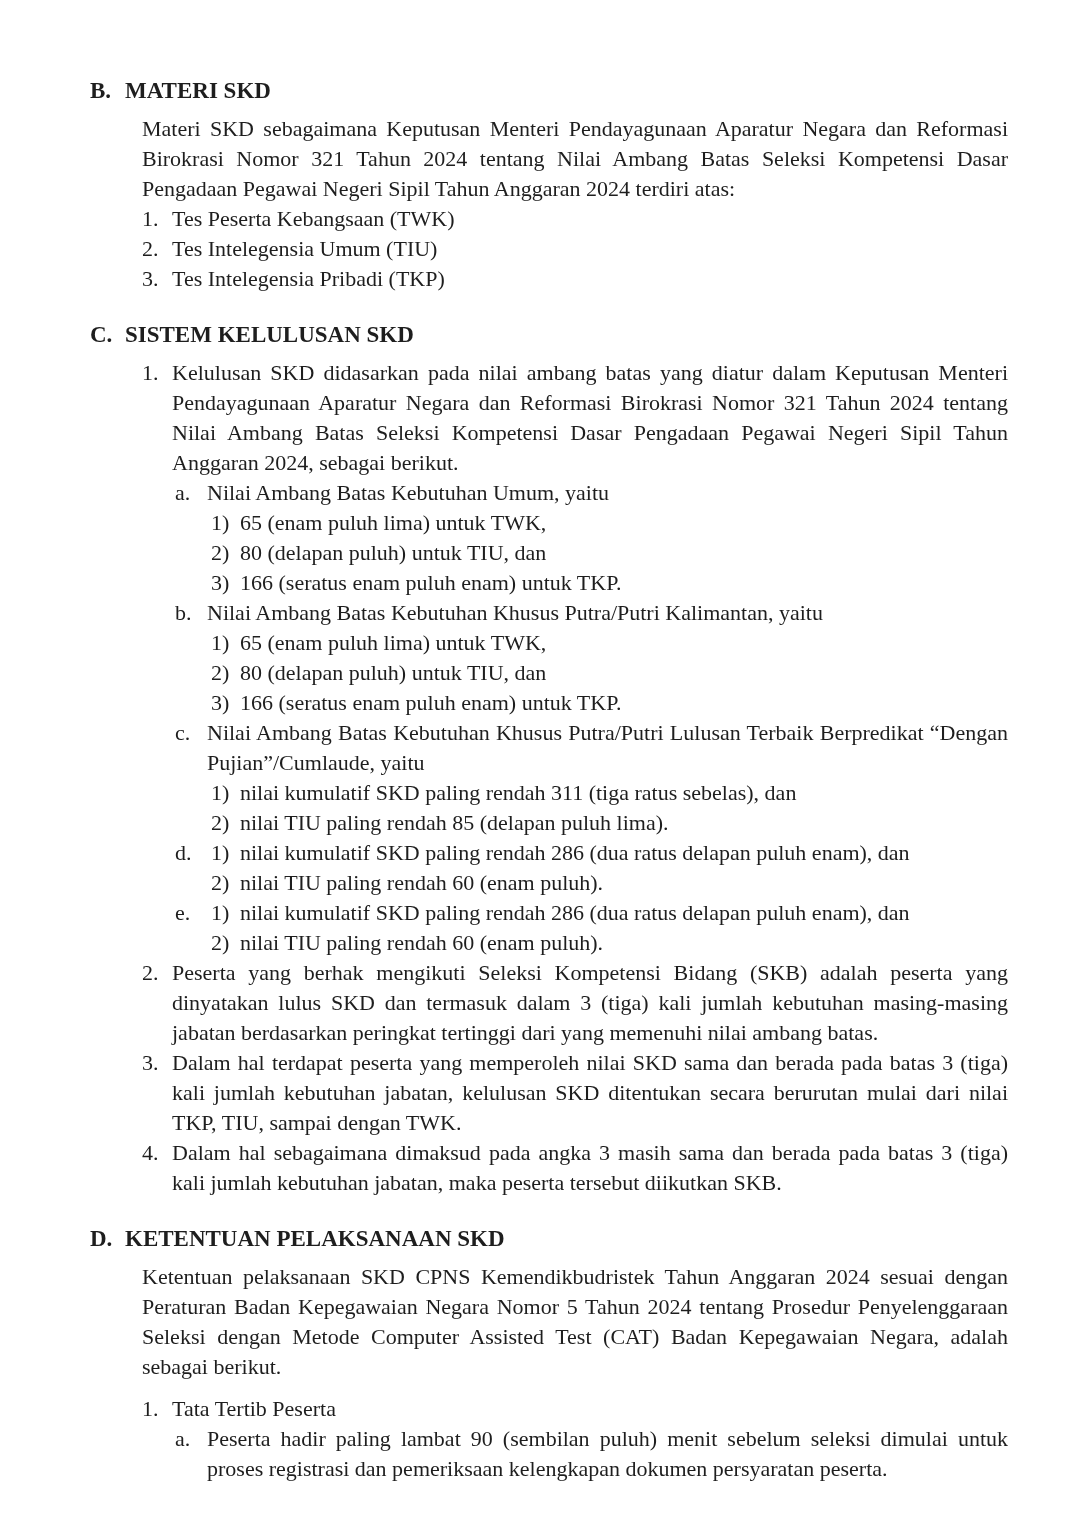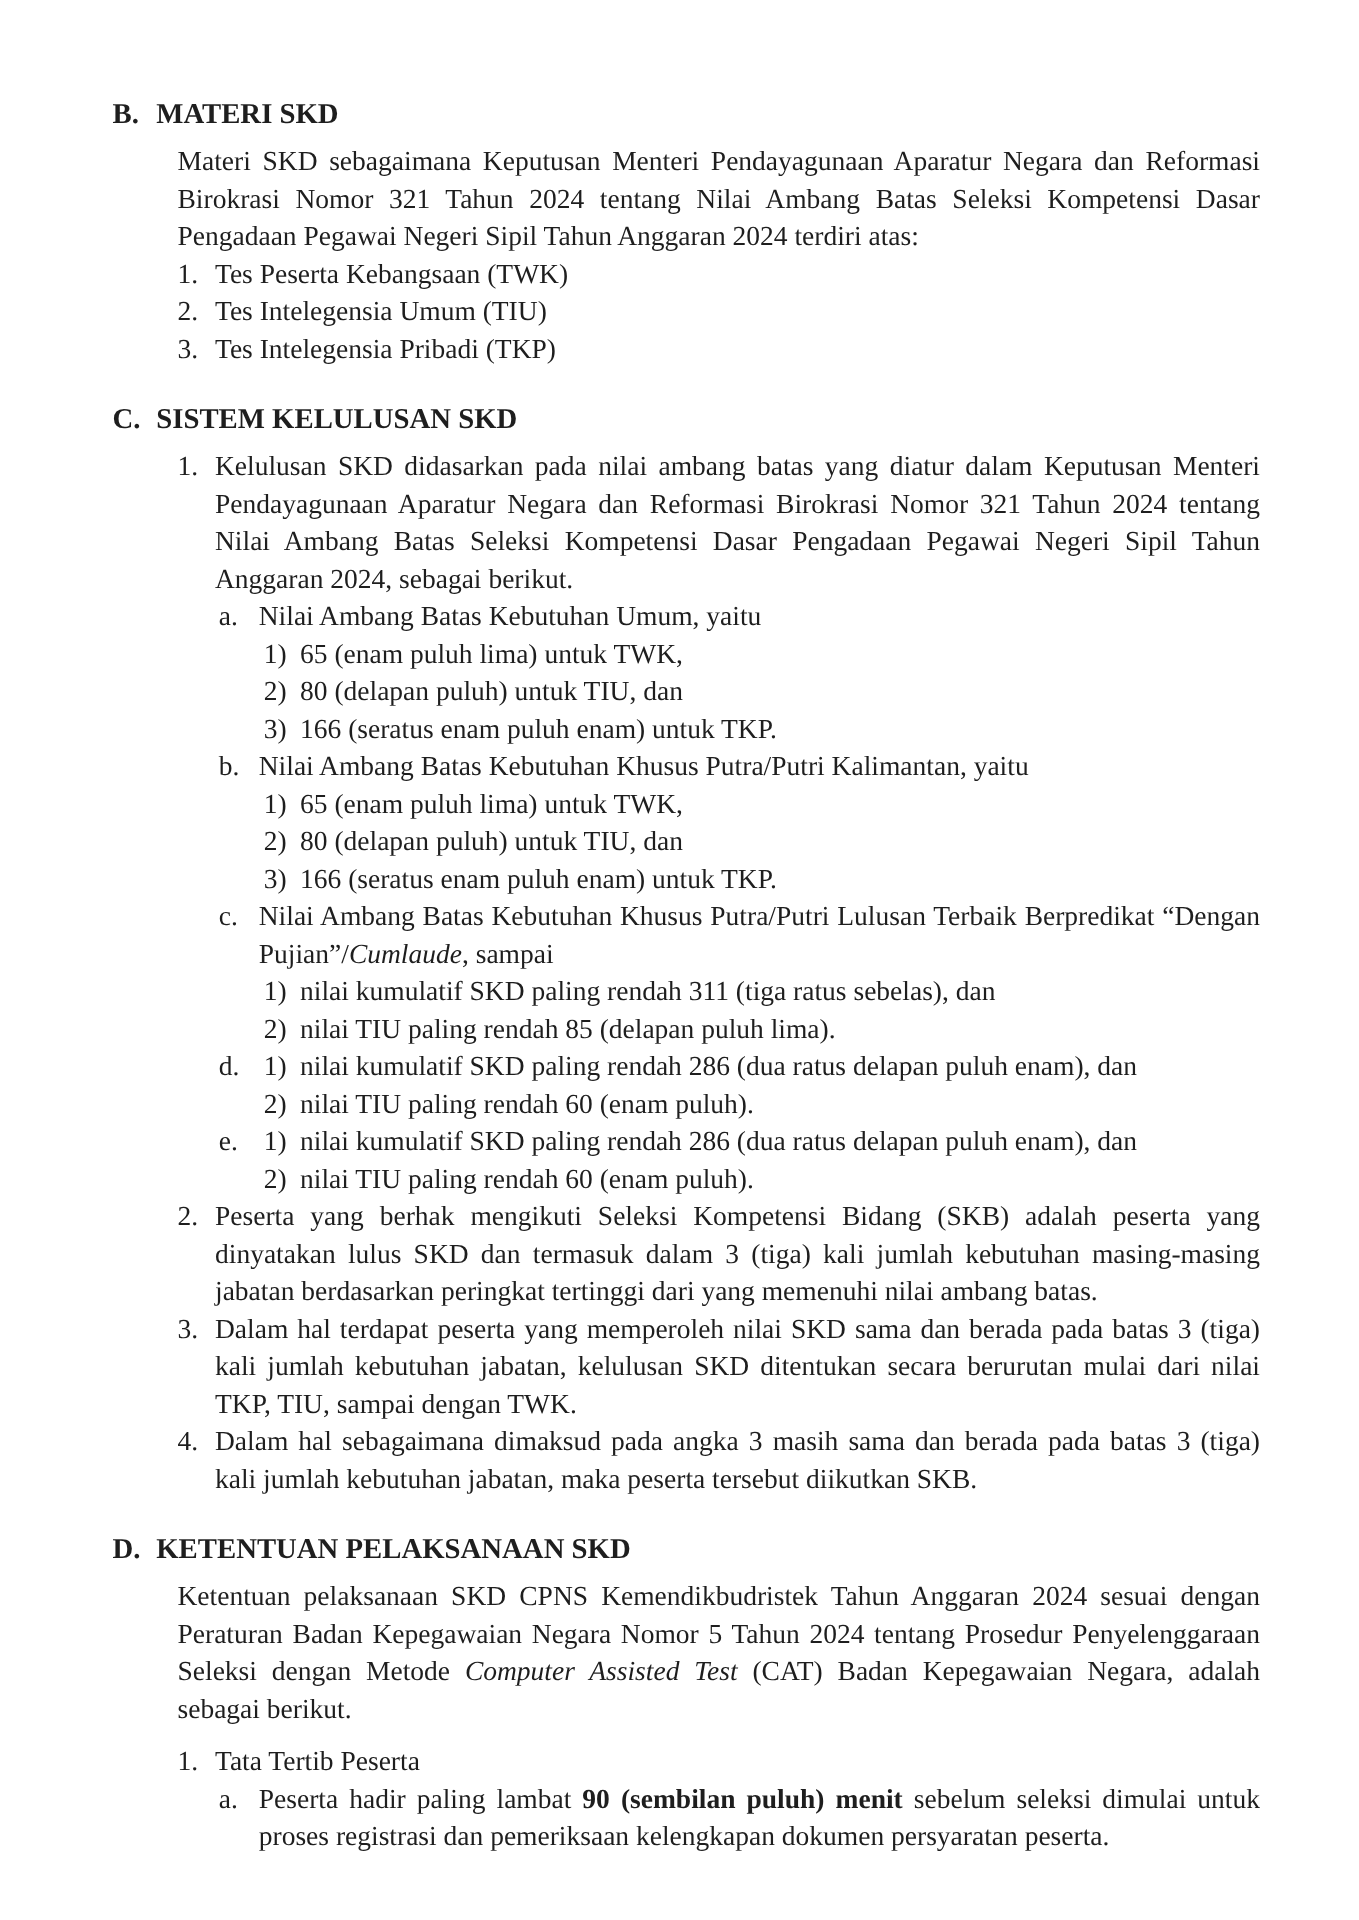--- a/index.html
+++ b/index.html
@@ -29,22 +29,22 @@
   .para{margin:0;text-align:justify;}
   .row{display:flex;}
   .m1{flex:0 0 30px;}
   .ind2{margin-left:3px;}
   .m2{flex:0 0 32px;}
   .ind3{margin-left:4px;}
   .m3{flex:0 0 29px;}
   .content{flex:1;}
   .just{text-align:justify;}
   .intro-gap{margin-bottom:12px;}
-  .bold{font-weight:700;}
-  .ital{font-style:italic;}
+  .bold{font-weight:400;}
+  .ital{}
 </style>
 </head>
 <body>
 
 <div class="page">
 
   <section>
     <div class="sec-heading">
       <span class="sec-marker">B.</span>
       <span>MATERI SKD</span>
@@ -112,21 +112,21 @@
               <div class="row ind3">
                 <span class="m3">3)</span>
                 <div class="content">166 (seratus enam puluh enam) untuk TKP.</div>
               </div>
             </div>
           </div>
 
           <div class="row ind2">
             <span class="m2">c.</span>
             <div class="content">
-              <p class="para"><span>Nilai Ambang Batas Kebutuhan Khusus Putra/Putri Lulusan Terbaik Berpredikat “Dengan Pujian”/</span><span class="ital">Cumlaude</span><span>, sampai</span></p>
+              <p class="para"><span>Nilai Ambang Batas Kebutuhan Khusus Putra/Putri Lulusan Terbaik Berpredikat “Dengan Pujian”/</span><span class="ital">Cumlaude</span><span>, yaitu</span></p>
               <div class="row ind3">
                 <span class="m3">1)</span>
                 <div class="content">nilai kumulatif SKD paling rendah 311 (tiga ratus sebelas), dan</div>
               </div>
               <div class="row ind3">
                 <span class="m3">2)</span>
                 <div class="content">nilai TIU paling rendah 85 (delapan puluh lima).</div>
               </div>
             </div>
           </div>

